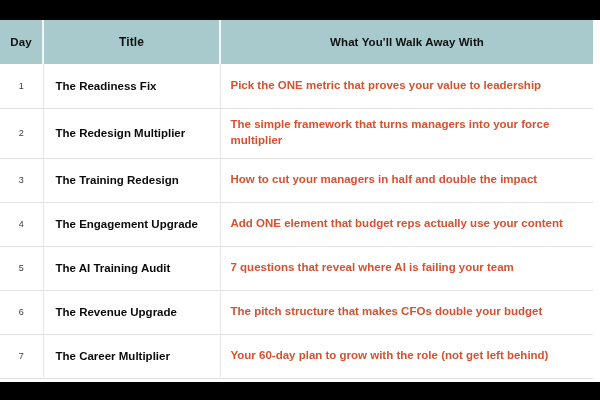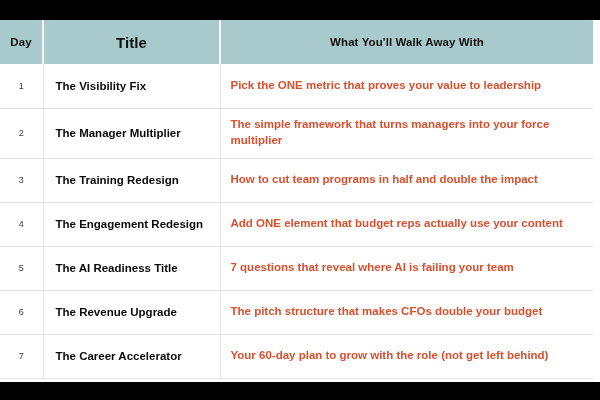--- a/index.html
+++ b/index.html
@@ -74,21 +74,21 @@
     font-size: 11.5px;
     font-weight: bold;
     color: #101010;
     letter-spacing: 0.1px;
     border-right: 2px solid #f4f7f7;
     border-bottom: none;
     box-sizing: border-box;
   }
   thead th.last { border-right: none; }
   thead th.th-day   { font-size: 11.5px; }
-  thead th.th-title { font-size: 15px; }
+  thead th.th-title { font-size: 12px; }
   thead th.th-walk  { font-size: 11.5px; }
 
   
   tbody tr {
     border-bottom: 1px solid #e2e2e2;
   }
   tbody tr:last-child { border-bottom: 1px solid #e2e2e2; }
 
   tbody td {
     vertical-align: middle;
@@ -145,51 +145,51 @@
       <thead>
         <tr>
           <th class="th-day">Day</th>
           <th class="th-title">Title</th>
           <th class="th-walk last">What You'll Walk Away With</th>
         </tr>
       </thead>
       <tbody>
         <tr class="row-h">
           <td class="cell-day">1</td>
-          <td class="cell-title">The Visibility Fix</td>
+          <td class="cell-title">The Readiness Fix</td>
           <td class="cell-walk">Pick the ONE metric that proves your value to leadership</td>
         </tr>
         <tr class="row-h2">
           <td class="cell-day">2</td>
-          <td class="cell-title">The Manager Multiplier</td>
+          <td class="cell-title">The Redesign Multiplier</td>
           <td class="cell-walk">The simple framework that turns managers into your force multiplier</td>
         </tr>
         <tr class="row-h">
           <td class="cell-day">3</td>
           <td class="cell-title">The Training Redesign</td>
-          <td class="cell-walk">How to cut team programs in half and double the impact</td>
+          <td class="cell-walk">How to cut your managers in half and double the impact</td>
         </tr>
         <tr class="row-h">
           <td class="cell-day">4</td>
-          <td class="cell-title">The Engagement Redesign</td>
+          <td class="cell-title">The Engagement Upgrade</td>
           <td class="cell-walk">Add ONE element that budget reps actually use your content</td>
         </tr>
         <tr class="row-h">
           <td class="cell-day">5</td>
-          <td class="cell-title">The AI Readiness Title</td>
+          <td class="cell-title">The AI Training Audit</td>
           <td class="cell-walk">7 questions that reveal where AI is failing your team</td>
         </tr>
         <tr class="row-h">
           <td class="cell-day">6</td>
           <td class="cell-title">The Revenue Upgrade</td>
           <td class="cell-walk">The pitch structure that makes CFOs double your budget</td>
         </tr>
         <tr class="row-h">
           <td class="cell-day">7</td>
-          <td class="cell-title">The Career Accelerator</td>
+          <td class="cell-title">The Career Multiplier</td>
           <td class="cell-walk">Your 60-day plan to grow with the role (not get left behind)</td>
         </tr>
       </tbody>
     </table>
   </div>
 
   <div class="bar-bottom"></div>
 
 </div>
 

